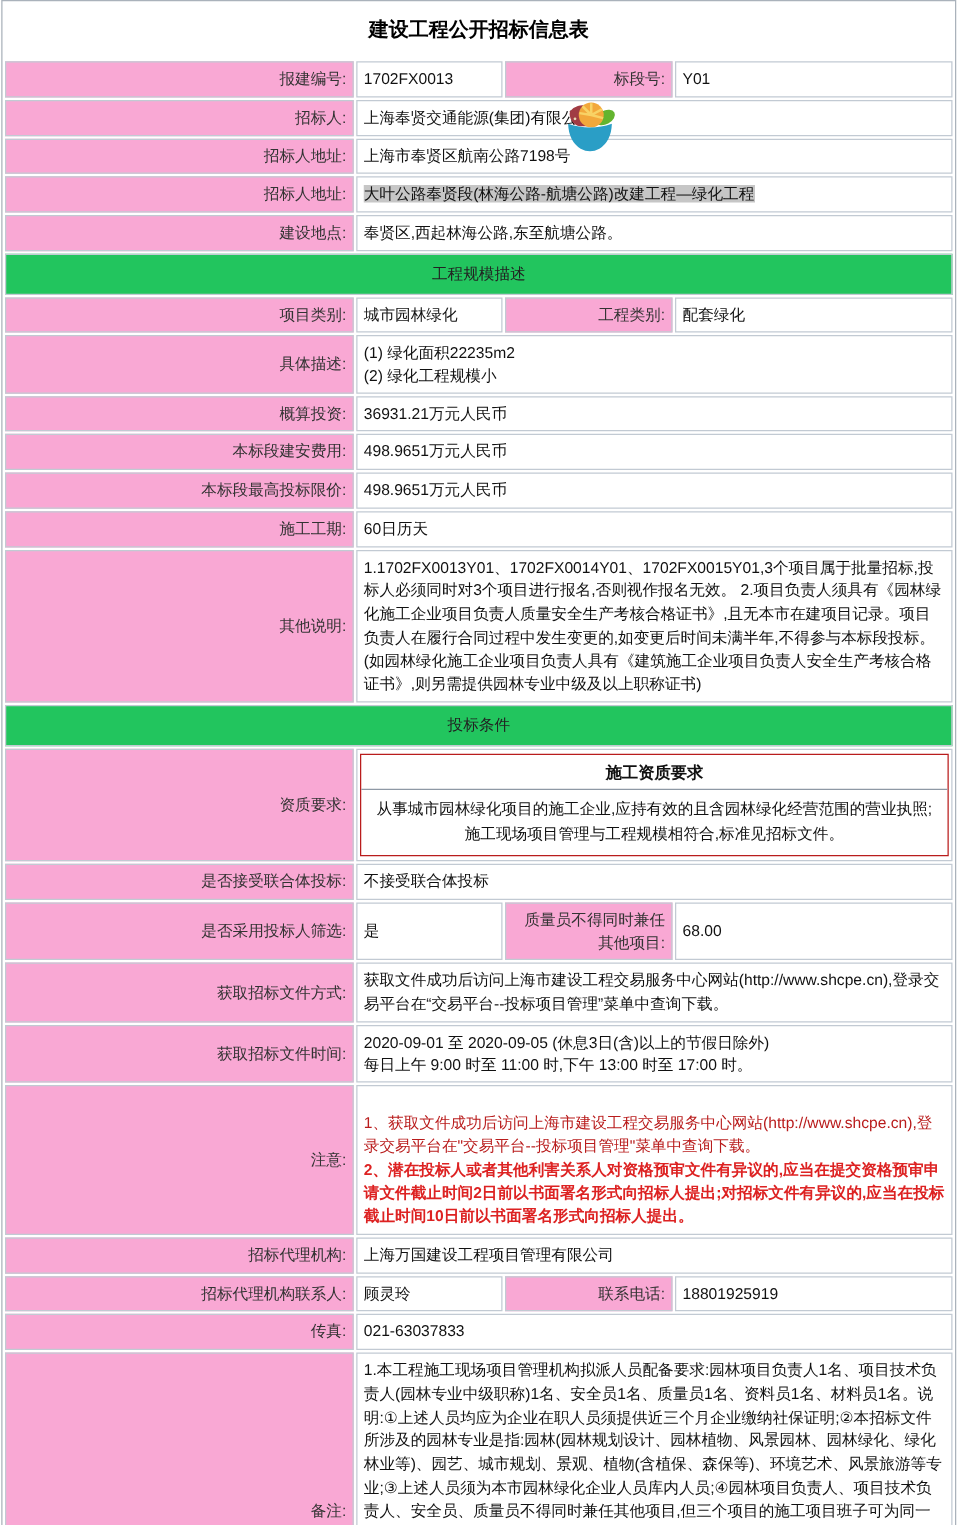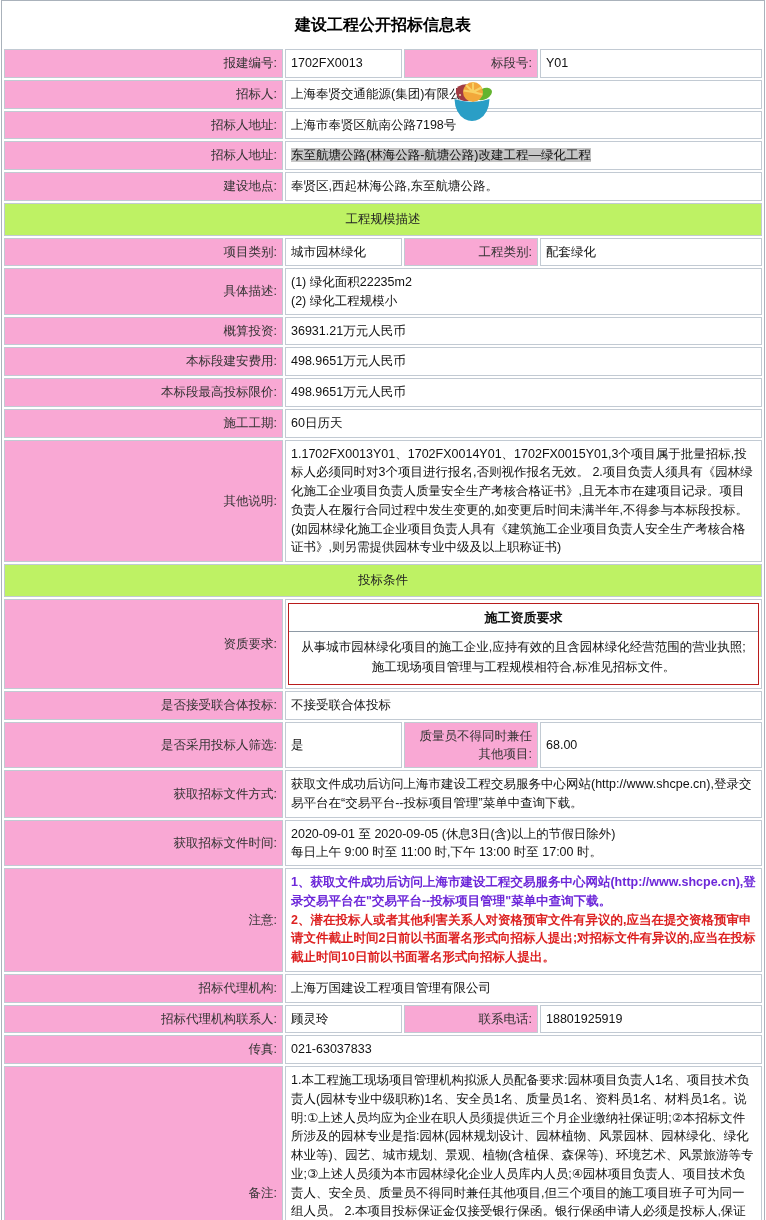--- a/index.html
+++ b/index.html
@@ -2,25 +2,25 @@
 <html><head>
 <meta charset="utf-8">
 <style>
   html,body{margin:0;padding:0;background:#fff;}
   body{font-family:"Liberation Sans","DejaVu Sans",sans-serif;}
   .page{position:relative;width:766px;}
   table.info{width:764px;margin:0 1px;border-collapse:separate;border-spacing:2px;background:#fff;border:1px solid #aab2bb;}
   td{border:1px solid #c2cad3;font-size:12.5px;color:#111;padding:4px 5px;vertical-align:middle;line-height:1.5;word-break:break-all;}
   td.title-cell{border:1px solid #fff;text-align:center;font-size:16px;font-weight:bold;color:#000;padding:11px 0 12px 0;line-height:1.2;}
   td.lbl{background:#f9a8d4;text-align:right;color:#333;padding-right:5px;}
-  td.sec{background:#bef264;text-align:center;color:#222;padding:6px 0;}
+  td.sec{background:#22c55e;text-align:center;color:#222;padding:6px 0;}
   td.plain{background:#fff;text-align:left;}
   td.val{background:#fff;text-align:left;}
   .hl{background:#c6c6c6;}
-  .blue-bold{color:#6d28d9;font-weight:bold;}
+  .blue-bold{color:#b91c1c;font-weight:normal;margin-top:16px;}
   .red-bold{color:#dd2222;font-weight:bold;}
   .req-box{border:1px solid #b91c1c;margin:1px 0;}
   .req-box-title{text-align:center;font-weight:bold;font-size:13px;padding:4px 0;border-bottom:1px solid #8e99a5;}
   .req-box-body{text-align:center;padding:5px 10px 7px 10px;line-height:1.6;}
   .bowl-icon{position:absolute;left:450px;top:79px;width:44px;height:46px;}
   .two-line{line-height:1.45;}
 </style>
 </head>
 <body>
 
@@ -51,21 +51,21 @@
       <td class="val" colspan="3">上海奉贤交通能源(集团)有限公司</td>
     </tr>
 
     <tr>
       <td class="lbl">招标人地址:</td>
       <td class="val" colspan="3">上海市奉贤区航南公路7198号</td>
     </tr>
 
     <tr>
       <td class="lbl">招标人地址:</td>
-      <td class="val" colspan="3"><span class="hl">东至航塘公路(林海公路-航塘公路)改建工程—绿化工程</span></td>
+      <td class="val" colspan="3"><span class="hl">大叶公路奉贤段(林海公路-航塘公路)改建工程—绿化工程</span></td>
     </tr>
 
     <tr>
       <td class="lbl">建设地点:</td>
       <td class="val" colspan="3">奉贤区,西起林海公路,东至航塘公路。</td>
     </tr>
 
     <tr>
           <td colspan="4" class="sec">工程规模描述</td>
         </tr>

